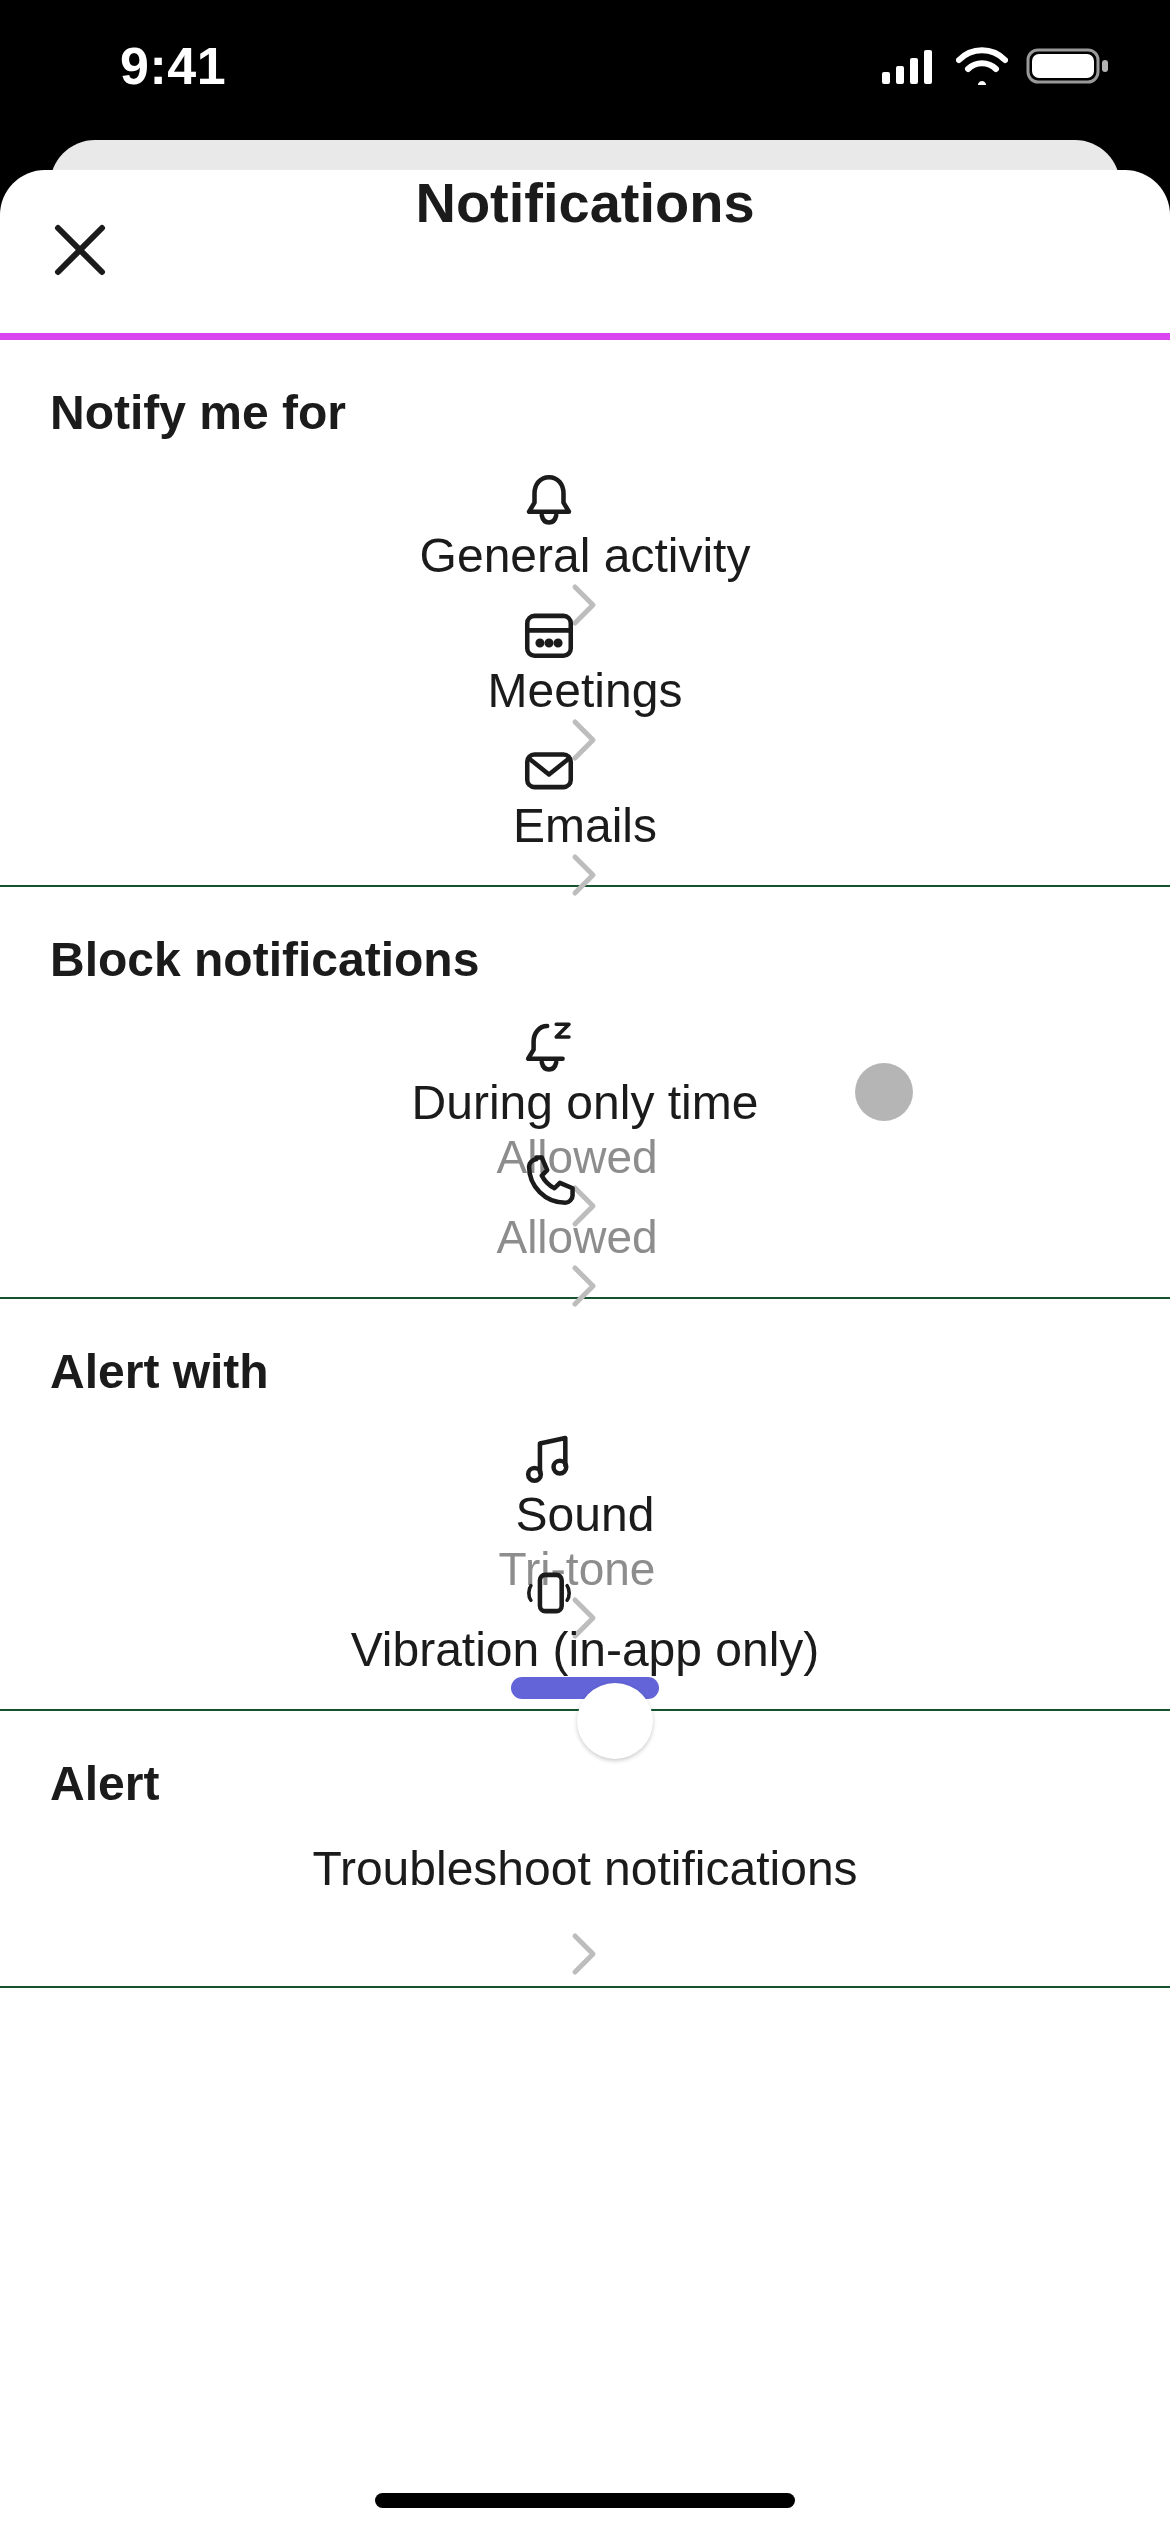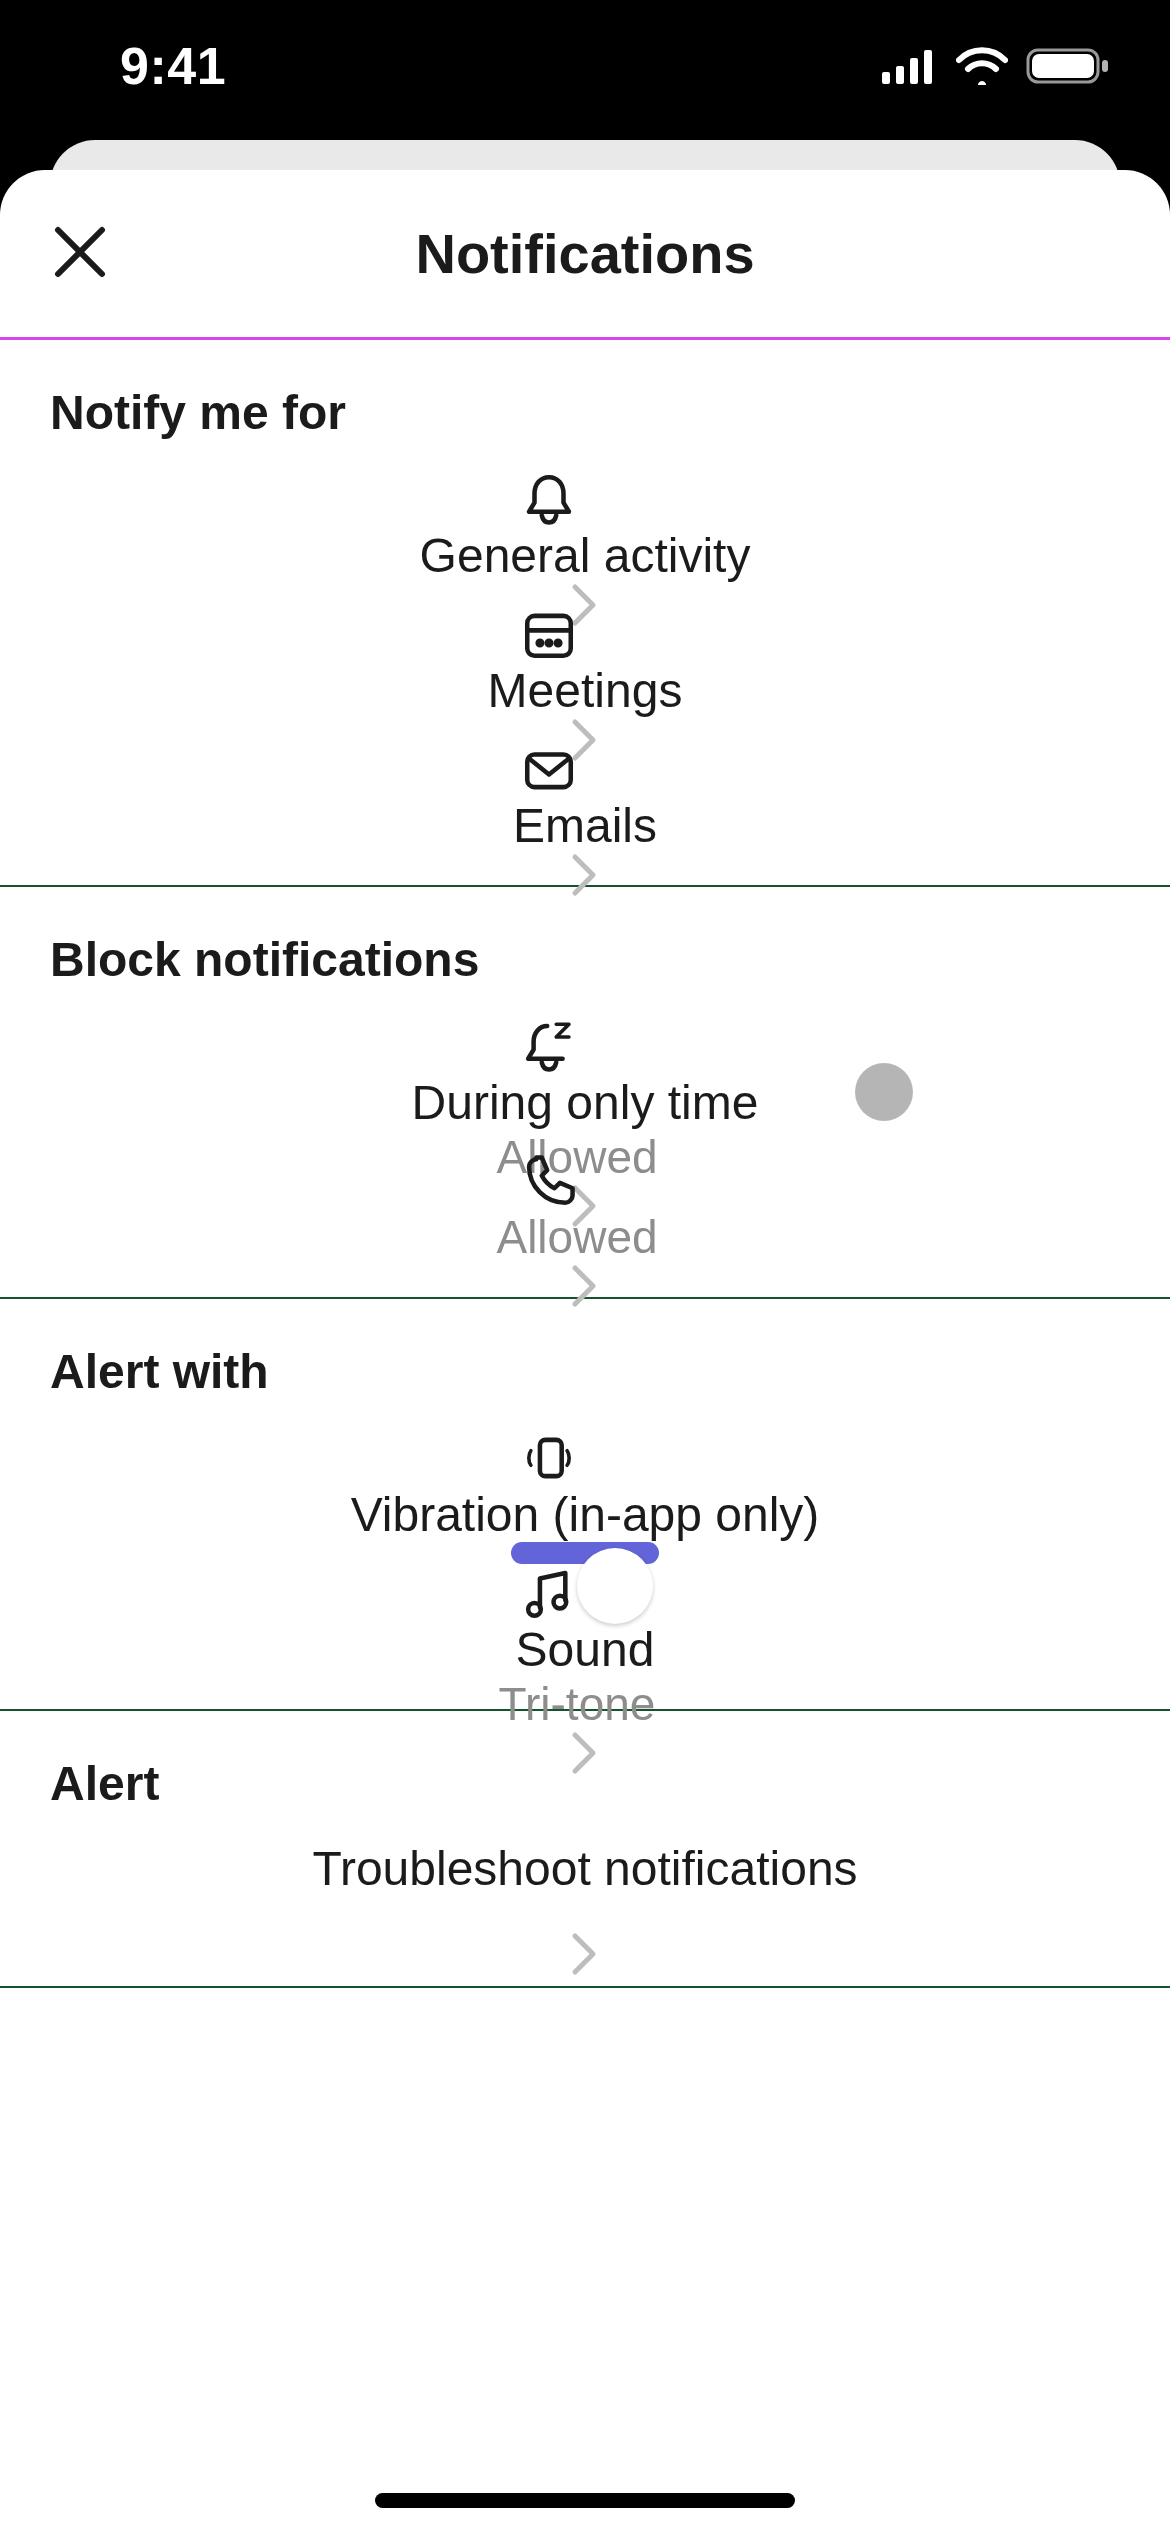--- a/index.html
+++ b/index.html
@@ -13,21 +13,21 @@
   .status-right { display: flex; align-items: center; gap: 18px; }
   .status-right svg { display: block; }
 
   
   .bg-sheet { position: absolute; top: 140px; left: 50px; right: 50px; height: 90px; background: #e9e9e9; border-top-left-radius: 45px; border-top-right-radius: 45px; }
 
   
   .sheet { position: absolute; top: 170px; left: 0; right: 0; bottom: 0; background: #fff; border-top-left-radius: 45px; border-top-right-radius: 45px; overflow: hidden; }
 
   
-  .sheet-header { position: relative; height: 170px; display: flex; align-items: center; justify-content: center; border-bottom: 3px solid #d946ef; }
+  .sheet-header { position: relative; height: 170px; display: flex; justify-content: center; border-bottom: 7px solid #d946ef; }
   .sheet-header .title { font-size: 56px; font-weight: 700; color: #1b1b1b; }
   .close-btn { position: absolute; left: 40px; top: 50%; transform: translateY(-50%); width: 80px; height: 80px; display: flex; align-items: center; justify-content: center; background: none; border: none; cursor: pointer; }
 
   
   .section { border-bottom: 2px solid #14532d; padding-bottom: 10px; }
   .section:last-of-type { border-bottom: none; }
   .section-title { font-size: 48px; font-weight: 700; color: #1b1b1b; padding: 45px 50px 30px 50px; }
 
   .row { display: flex; align-items: center; height: 135px; padding: 0 50px; cursor: pointer; flex-direction: column; }
   .row .icon-slot { width: 130px; display: flex; align-items: center; justify-content: flex-start; }
@@ -189,48 +189,48 @@
         </span>
       </div>
     </div>
 
     <div class="section">
       <div class="section-title">Alert with</div>
 
       <div class="row">
         <span class="icon-slot">
           <svg viewBox="0 0 64 64" fill="none" stroke="#1b1b1b" stroke-width="5" stroke-linecap="round" stroke-linejoin="round">
+            <path d="M22 48V16l28-6v30"></path>
+            <circle cx="16" cy="50" r="7"></circle>
+            <circle cx="44" cy="42" r="7"></circle>
+          </svg>
+        </span>
+        <span class="row-label">Sound</span>
+        <span class="spacer"></span>
+        <span class="row-value">Tri-tone</span>
+        <span class="chevron">
+          <svg viewBox="0 0 28 44">
+              <path d="M4 4l18 18L4 40" stroke="#bdbdbd" stroke-width="5" fill="none" stroke-linecap="round" stroke-linejoin="round"></path>
+            </svg>
+        </span>
+      </div>
+
+      <div class="row">
+        <span class="icon-slot">
+          <svg viewBox="0 0 64 64" fill="none" stroke="#1b1b1b" stroke-width="5" stroke-linecap="round" stroke-linejoin="round">
             <rect x="22" y="12" width="24" height="40" rx="6"></rect>
             <path d="M12 24c-3 4-3 12 0 16" stroke-width="4"></path>
             <path d="M52 24c3 4 3 12 0 16" stroke-width="4"></path>
           </svg>
         </span>
         <span class="row-label">Vibration (in-app only)</span>
         <span class="spacer"></span>
         <div class="toggle">
           <div class="knob"></div>
         </div>
-      </div>
-
-      <div class="row">
-        <span class="icon-slot">
-          <svg viewBox="0 0 64 64" fill="none" stroke="#1b1b1b" stroke-width="5" stroke-linecap="round" stroke-linejoin="round">
-            <path d="M22 48V16l28-6v30"></path>
-            <circle cx="16" cy="50" r="7"></circle>
-            <circle cx="44" cy="42" r="7"></circle>
-          </svg>
-        </span>
-        <span class="row-label">Sound</span>
-        <span class="spacer"></span>
-        <span class="row-value">Tri-tone</span>
-        <span class="chevron">
-          <svg viewBox="0 0 28 44">
-              <path d="M4 4l18 18L4 40" stroke="#bdbdbd" stroke-width="5" fill="none" stroke-linecap="round" stroke-linejoin="round"></path>
-            </svg>
-        </span>
       </div>
     </div>
 
     <div class="section">
       <div class="section-title">Alert</div>
       <div class="row no-icon">
         <span class="icon-slot"></span>
         <span class="row-label">Troubleshoot notifications</span>
         <span class="spacer"></span>
         <span class="chevron">

